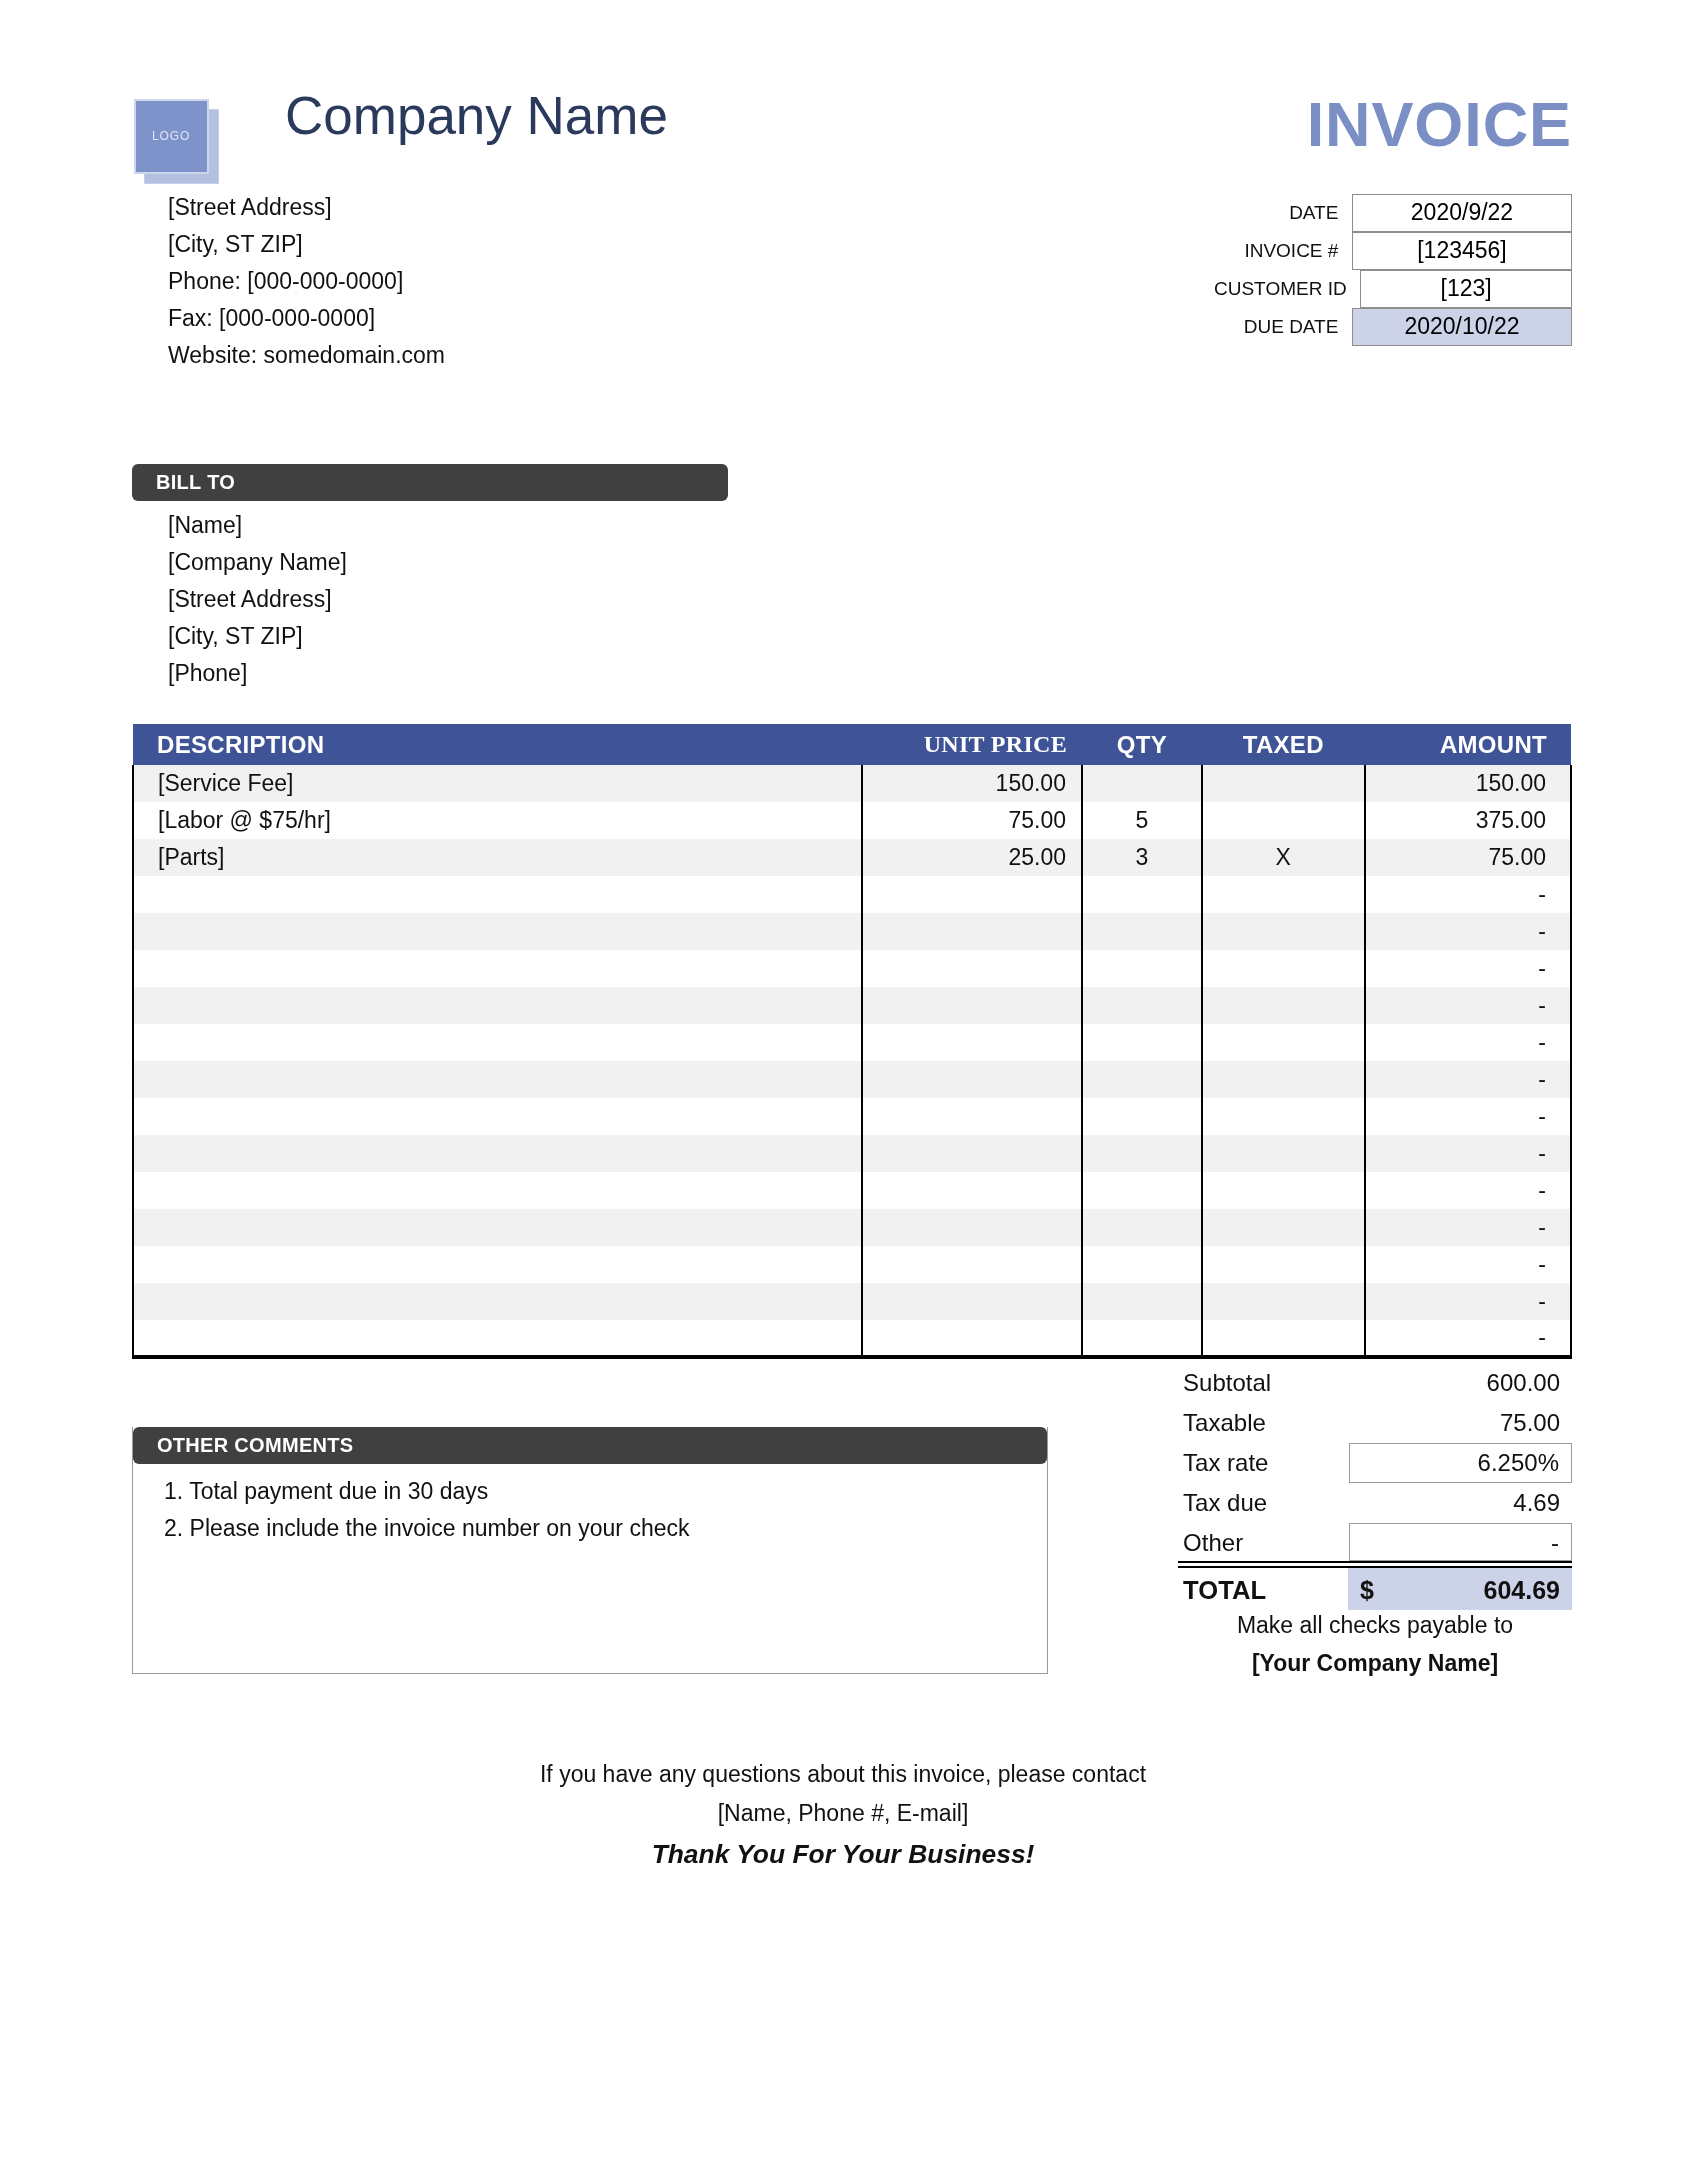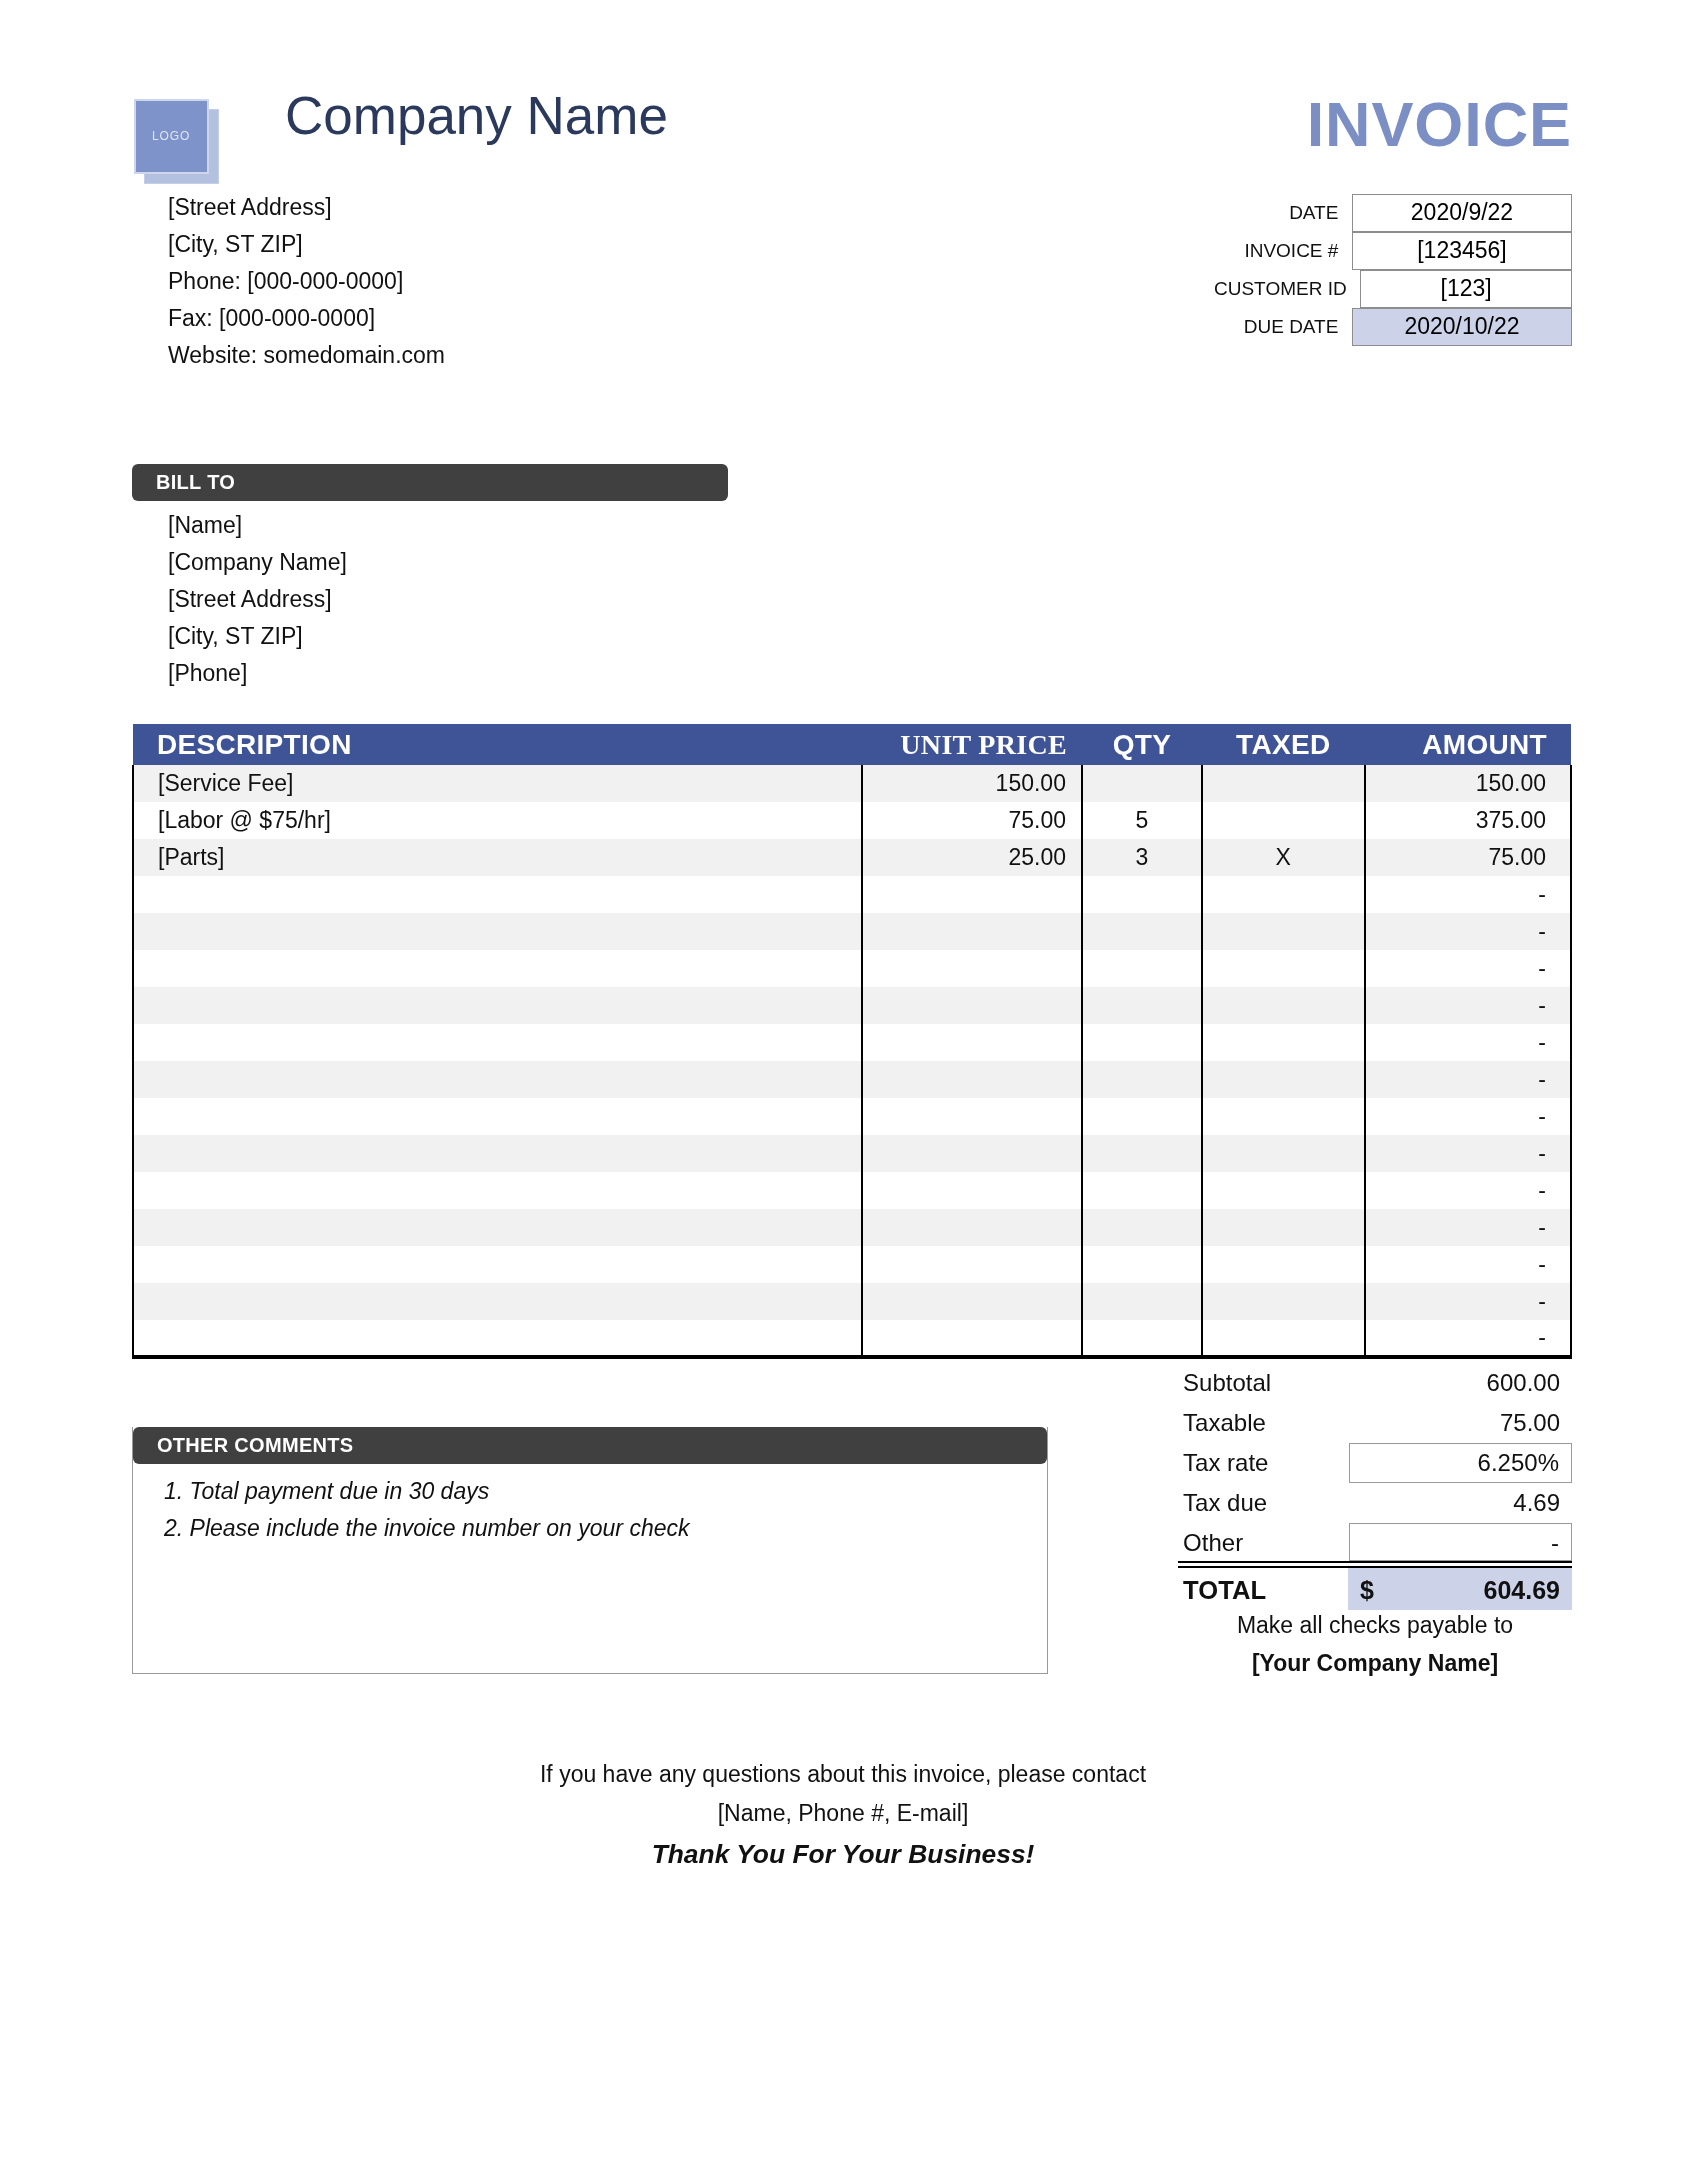--- a/index.html
+++ b/index.html
@@ -163,21 +163,21 @@
     border-collapse: collapse;
   }
   .items table {
     width: 100%;
     border-collapse: collapse;
     table-layout: fixed;
   }
   .items th {
     background: #3f5496;
     color: #ffffff;
-    font-size: 28px;
+    font-size: 24px;
     font-weight: bold;
     height: 41px;
     padding: 0 15.3px;
     letter-spacing: 0.3px;
   }
   .items th.c-desc { text-align: left; padding-left: 24px; }
   .items th.c-unit { text-align: right; font-family: Liberation Serif, serif; }
   .items th.c-qty  { text-align: center; }
   .items th.c-tax  { text-align: center; }
   .items th.c-amt  { text-align: right; padding-right: 24px; }
@@ -290,21 +290,21 @@
     height: 247px;
     background: #fff;
   }
   .comments .bar { margin: 0; }
   .comments-body {
     padding: 8.5px 0 0 31px;
     font-size: 23px;
     line-height: 37px;
     color: #111;
   }
-  .comments-body div { white-space: nowrap; font-style: italic; }
+  .comments-body div { white-space: nowrap; }
 
   
   .footer {
     position: absolute;
     left: 0;
     top: 1755px;
     width: 1686px;
     text-align: center;
     font-size: 23px;
     line-height: 39px;

